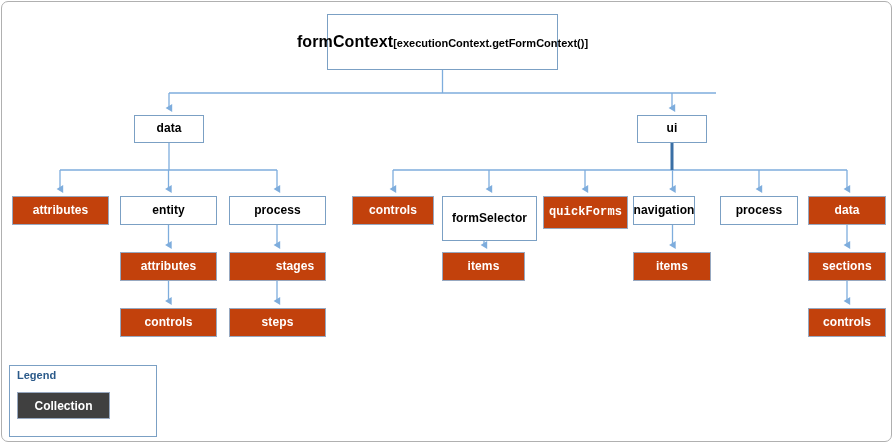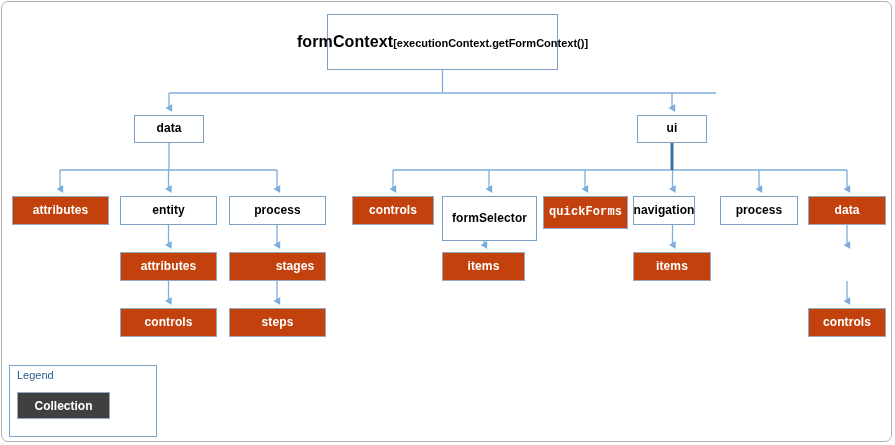--- a/index.html
+++ b/index.html
@@ -84,21 +84,21 @@
     width:148px; height:72px;
     border:1px solid #7ba0c4;
     background:#ffffff;
     box-sizing:border-box;
   }
   #legend-title{
     position:absolute;
     left:17px; top:369px;
     font-size:11px;
     color:#2b5a8a;
-    font-weight:normal;
+    font-weight:bold;
   }
   #legend-swatch{
     position:absolute;
     left:17px; top:392px;
     width:93px; height:27px;
     background:#404040;
     border:1px solid #97a8c0;
     box-sizing:border-box;
     display:flex; align-items:center; justify-content:center;
     color:#ffffff; font-size:12px; font-weight:bold;
@@ -214,20 +214,23 @@
   </div>
 
   <div class="node collection lvl4" style="left:442px; top:252px; width:83px; height:29px;">
     <span class="title">items</span>
   </div>
 
   <div class="node collection lvl4" style="left:633px; top:252px; width:78px; height:29px;">
     <span class="title">items</span>
   </div>
 
+  <div class="node collection lvl4" style="left:808px; top:252px; width:78px; height:29px;">
+    <span class="title">sections</span>
+  </div>
 
   <div class="node collection lvl5" style="left:120px; top:308px; width:97px; height:29px;">
     <span class="title">controls</span>
   </div>
 
   <div class="node collection lvl5" style="left:229px; top:308px; width:97px; height:29px;">
     <span class="title">steps</span>
   </div>
 
   <div class="node collection lvl5" style="left:808px; top:308px; width:78px; height:29px;">

